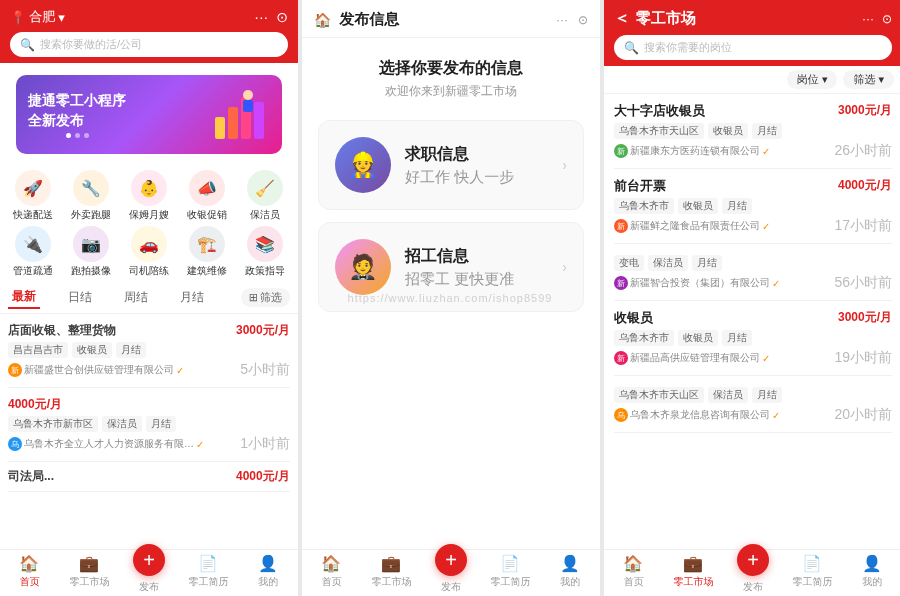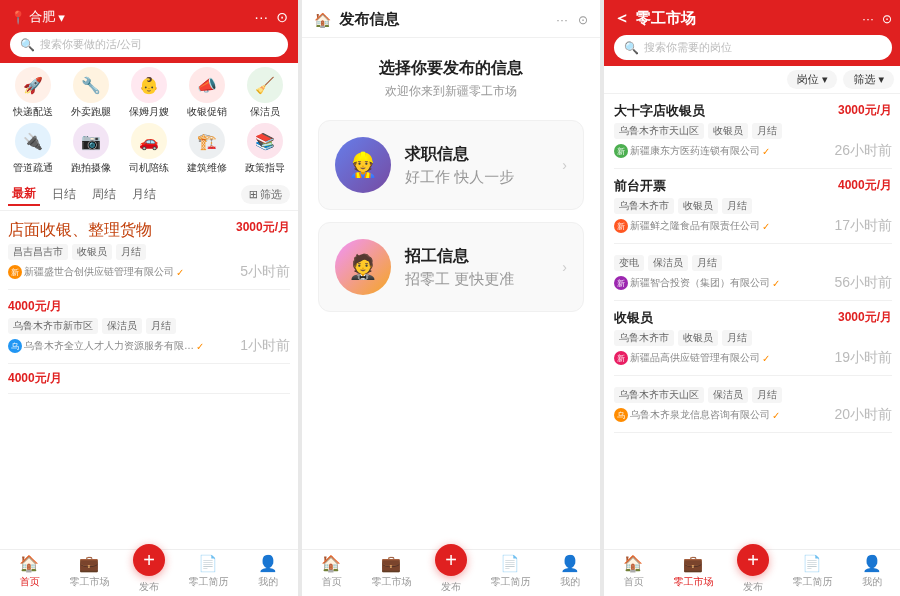--- a/index.html
+++ b/index.html
@@ -115,21 +115,21 @@
       justify-content: center;
       font-size: 16px;
     }
     .icon-label { font-size: 10px; color: #333; text-align: center; }
 
     
     .tabs-row {
       display: flex;
       align-items: center;
       padding: 4px 8px;
-      gap: 8px;
+      gap: 24px;
       border-bottom: 1px solid #f0f0f0;
       justify-content: center;
     }
     .tab-item {
       font-size: 12px;
       color: #666;
       padding: 2px 4px;
     }
     .tab-item.active {
       color: #e02020;
@@ -145,21 +145,21 @@
       color: #666;
       display: flex;
       align-items: center;
       gap: 2px;
     }
 
     
     .job-list { flex: 1; overflow: hidden; padding: 0 8px; }
     .job-card { padding: 8px 0; border-bottom: 1px solid #f0f0f0; }
     .job-title-row { display: flex; justify-content: space-between; align-items: flex-start; }
-    .job-title { font-size: 16px; font-weight: 400; color: #c2410c; flex: 1; line-height: 1.4; }
+    .job-title { font-size: 12px; font-weight: 700; color: #404040; flex: 1; line-height: 1.4; }
     .job-salary { font-size: 12px; font-weight: bold; color: #e02020; white-space: nowrap; }
     .job-tags { display: flex; gap: 4px; margin: 3px 0; flex-wrap: wrap; }
     .job-tag {
       background: #f5f5f5;
       border-radius: 3px;
       padding: 1px 5px;
       font-size: 10px;
       color: #666;
     }
     .job-company-row { display: flex; align-items: center; justify-content: space-between; }
@@ -312,20 +312,21 @@
       position: relative;
       width: 900px;
       height: 596px;
     }
   </style>
 </head>
 <body>
 
 <div class="phones-wrapper">
 
+  <div class="watermark">https://www.liuzhan.com/ishop8599</div>
 
   <div class="phone">
 
     <div class="header-red">
       <div class="header-top">
         <div class="header-location">
           <span>📍</span>
           <span>合肥</span>
           <span>▾</span>
         </div>
@@ -333,20 +334,44 @@
           <span style="color:#fff;font-size:14px;">···</span>
           <span style="color:#fff;font-size:14px;">⊙</span>
         </div>
       </div>
       <div class="search-bar">
         <span class="search-icon-sm">🔍</span>
         <span style="color:#bbb;font-size:11px;">搜索你要做的活/公司</span>
       </div>
     </div>
 
+    <div style="position:relative; margin: 6px 8px;">
+      <div class="banner">
+        <div>
+          <div class="banner-text">捷通零工小程序</div>
+          <div class="banner-text">全新发布</div>
+          <div class="banner-dots">
+            <div class="dot active"></div>
+            <div class="dot"></div>
+            <div class="dot"></div>
+          </div>
+        </div>
+        <div class="banner-img">
+          <svg width="60" height="55" viewBox="0 0 60 55">
+            <rect x="5" y="30" width="10" height="22" fill="#ffcc44" rx="2"></rect>
+            <rect x="18" y="20" width="10" height="32" fill="#ff6644" rx="2"></rect>
+            <rect x="31" y="10" width="10" height="42" fill="#ff4488" rx="2"></rect>
+            <rect x="44" y="15" width="10" height="37" fill="#cc44ff" rx="2"></rect>
+
+            <circle cx="38" cy="8" r="5" fill="#ffd6b0"></circle>
+            <rect x="33" y="13" width="10" height="12" fill="#3355ff" rx="2"></rect>
+          </svg>
+        </div>
+      </div>
+    </div>
 
     <div class="icon-grid">
       <div class="icon-item">
         <div class="icon-circle" style="background:#fff0e8;">🚀</div>
         <span class="icon-label">快递配送</span>
       </div>
       <div class="icon-item">
         <div class="icon-circle" style="background:#fff3e0;">🔧</div>
         <span class="icon-label">外卖跑腿</span>
       </div>
@@ -431,20 +456,21 @@
             <div class="company-icon" style="background:#2196f3;">乌</div>
             <span>乌鲁木齐全立人才人力资源服务有限…</span>
             <span class="verify-badge">✓</span>
           </div>
           <span class="job-time">1小时前</span>
         </div>
       </div>
 
       <div style="padding: 6px 0; border-bottom: 1px solid #f0f0f0;">
         <div class="job-title-row">
+          <span class="job-title">司法局...</span>
           <span class="job-salary">4000元/月</span>
         </div>
       </div>
     </div>
 
     <div class="bottom-nav">
       <div class="nav-item active">
         <span class="nav-icon">🏠</span>
         <span>首页</span>
       </div>

